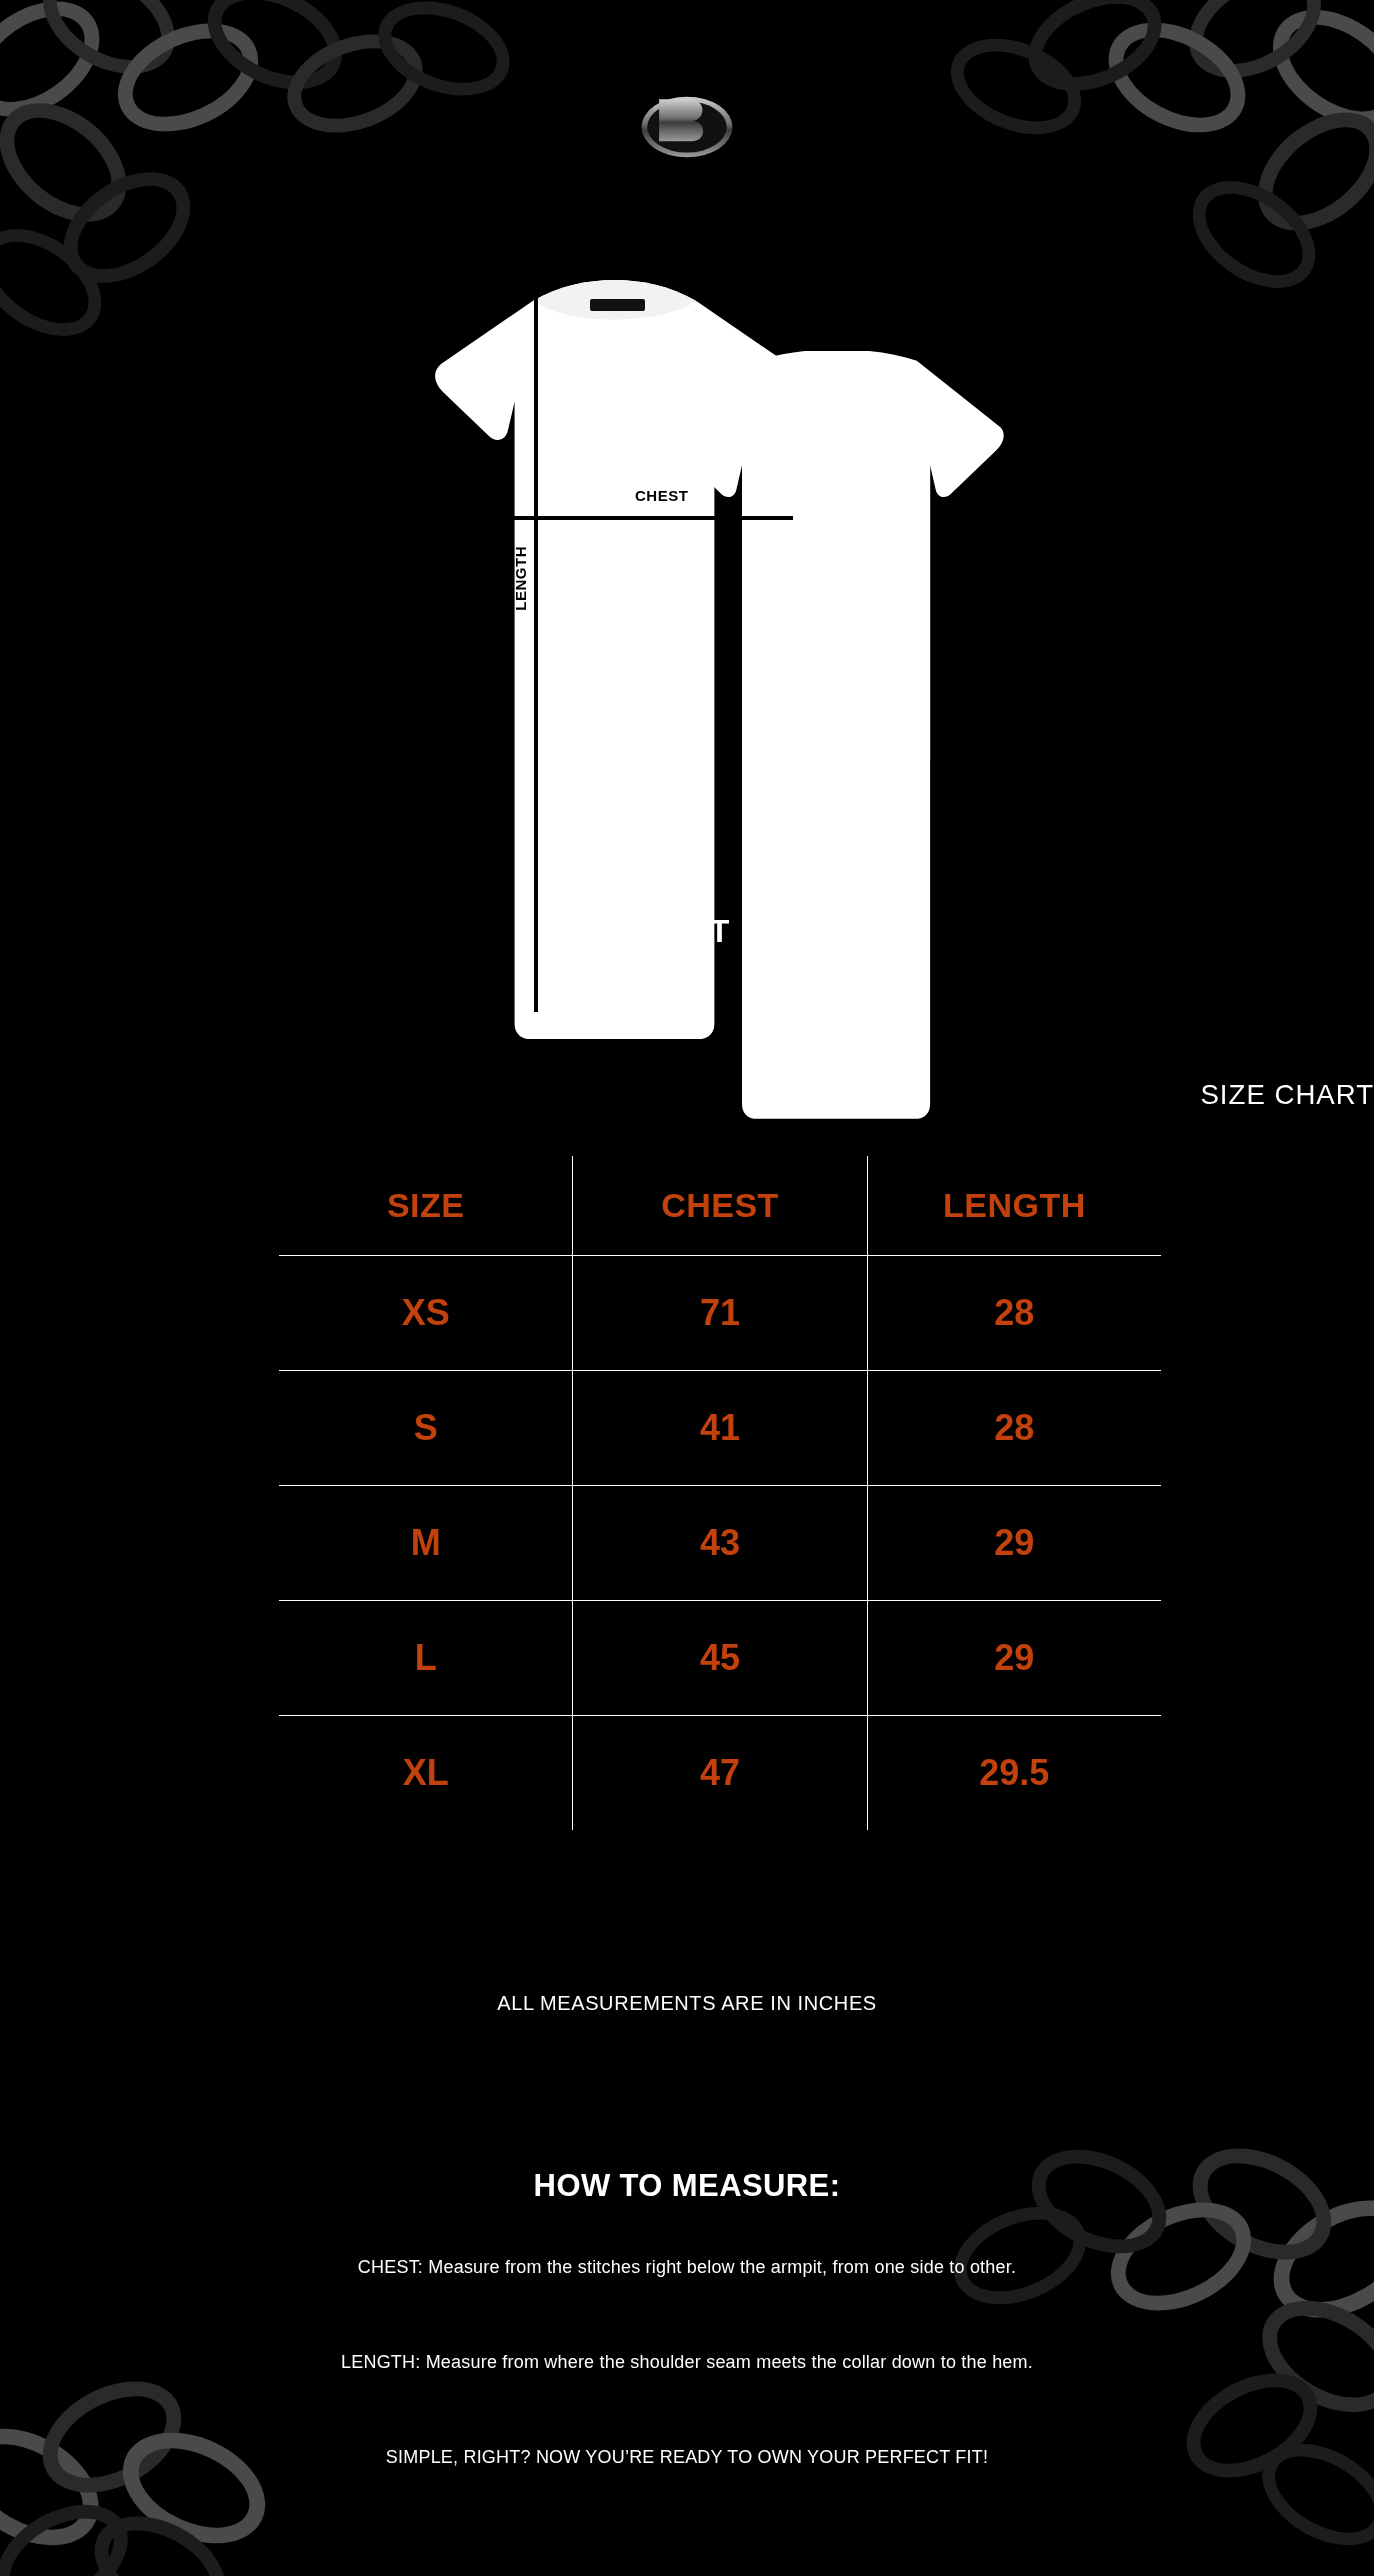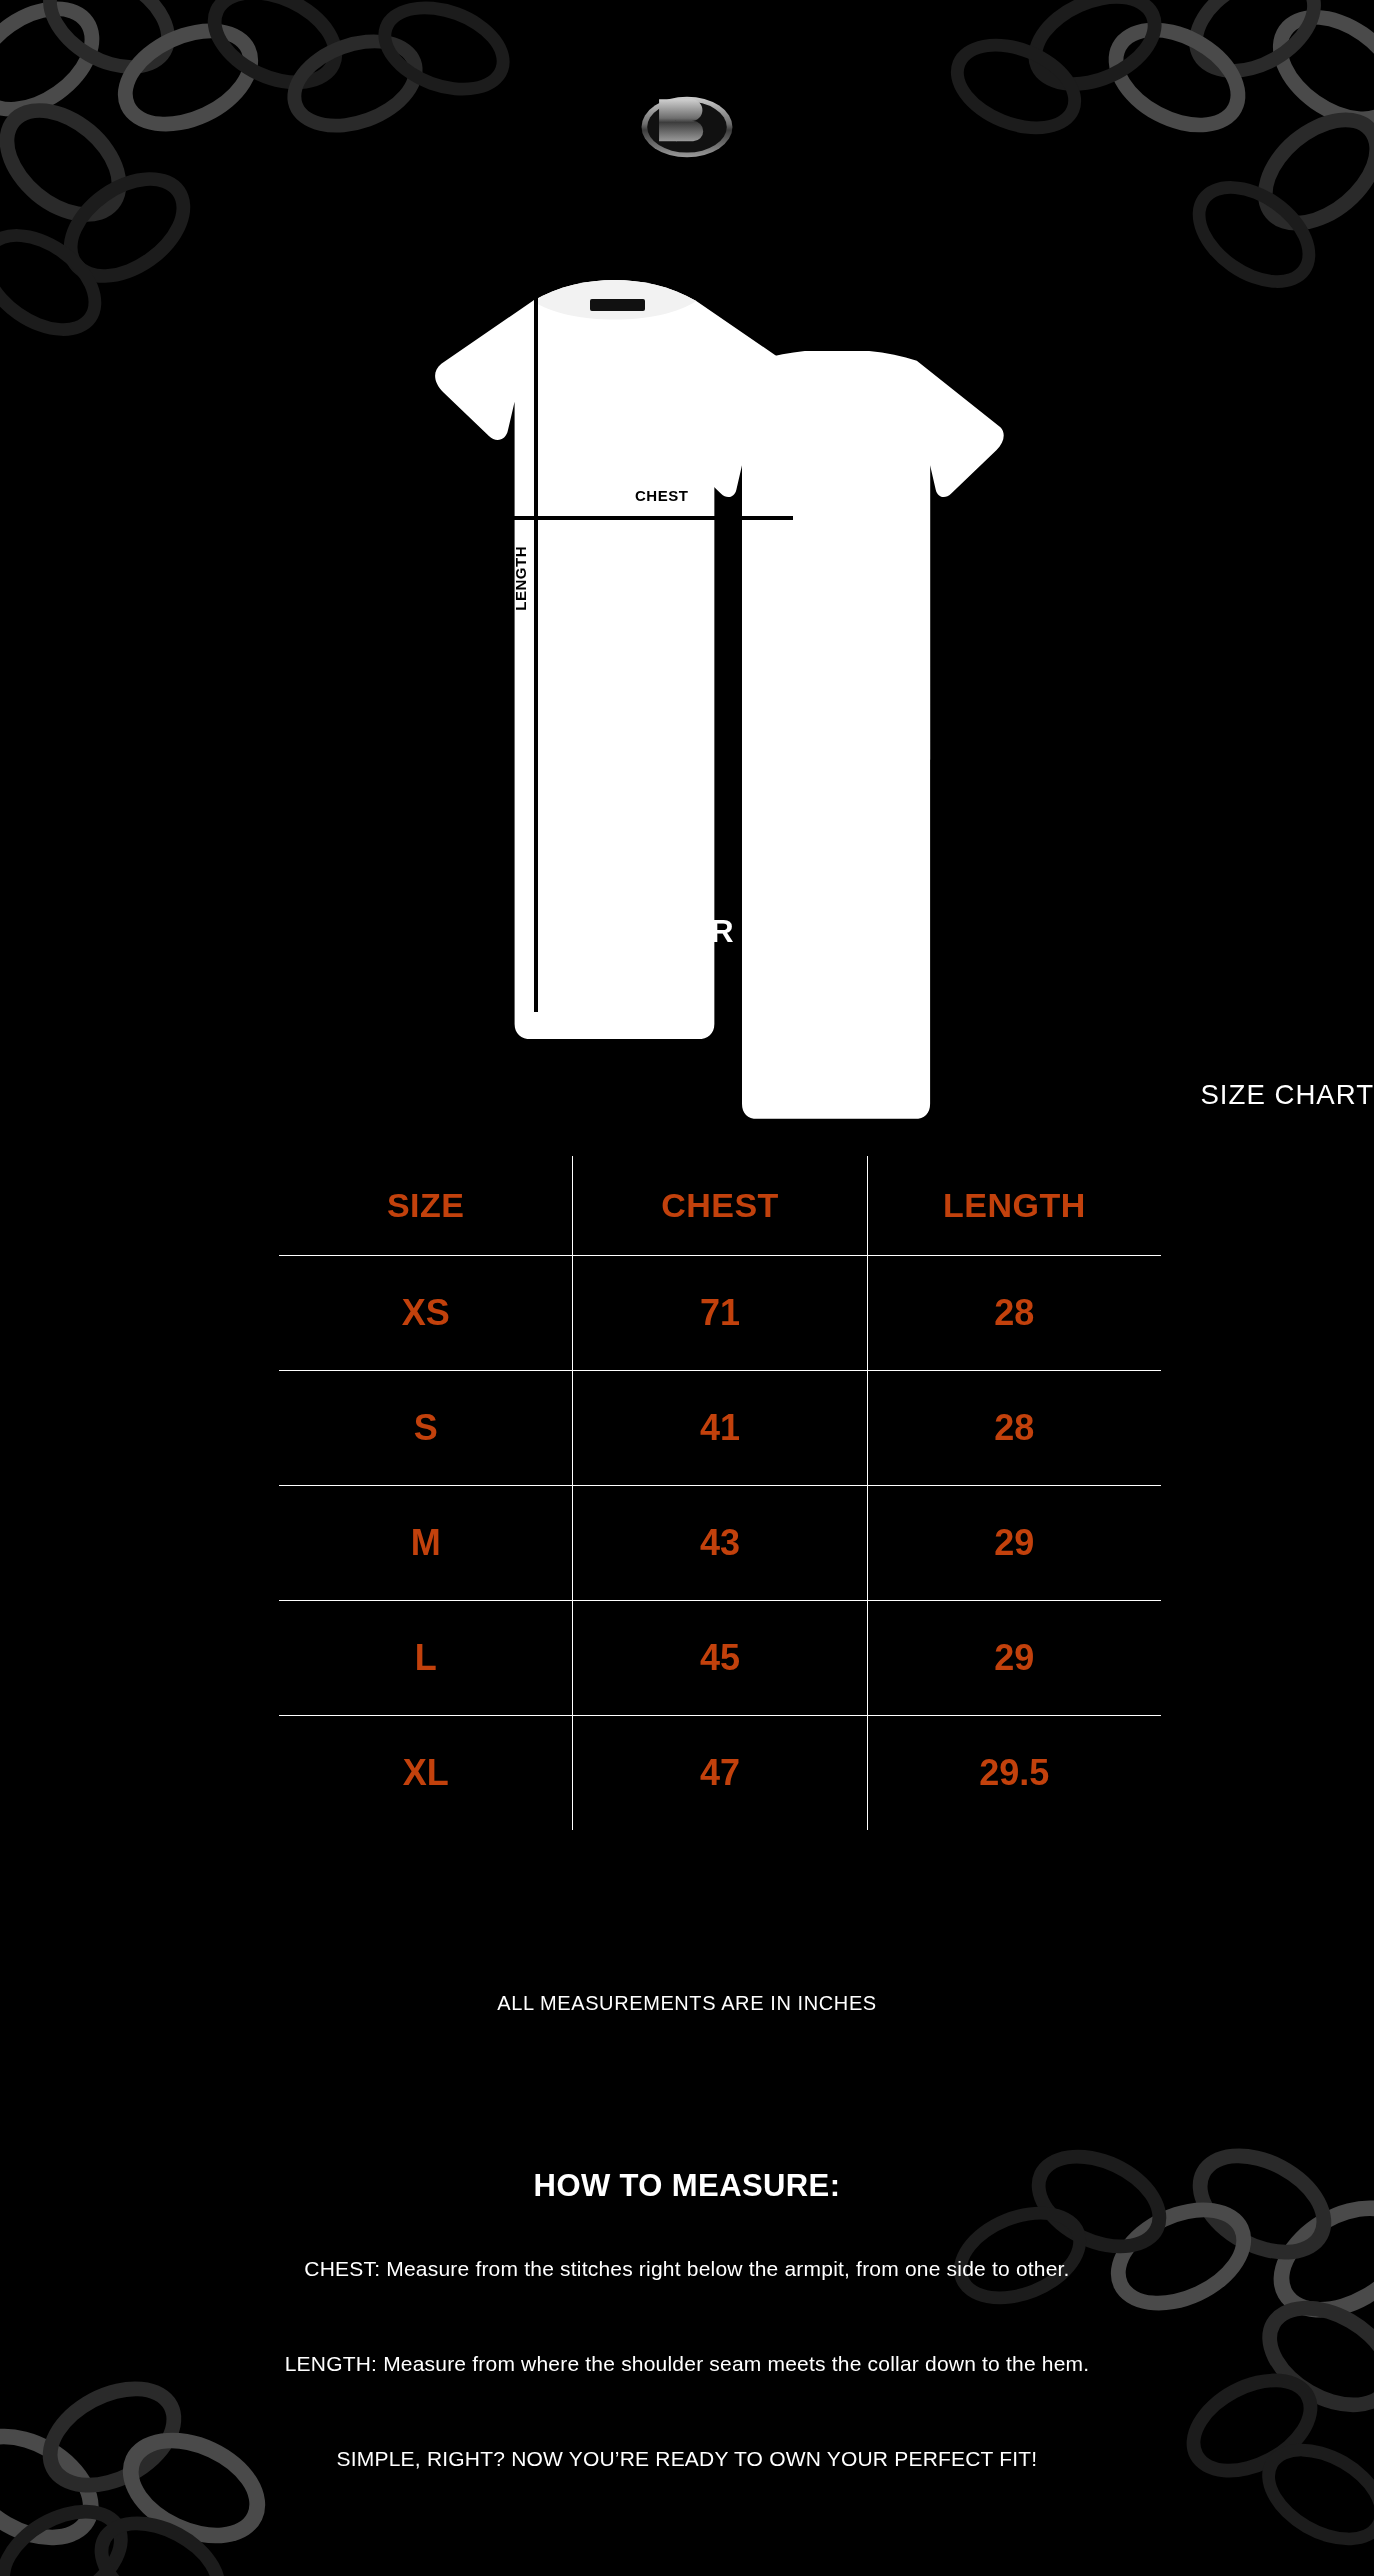--- a/index.html
+++ b/index.html
@@ -156,21 +156,21 @@
     text-align: center;
     font-size: 31px;
     font-weight: 700;
     letter-spacing: 0.4px;
   }
   .howto-block {
     position: absolute;
     left: 0;
     width: 100%;
     text-align: center;
-    font-size: 21px;
+    font-size: 18px;
     line-height: 1.45;
     letter-spacing: 0.2px;
   }
   .howto-1 { top: 2254px; }
   .howto-2 { top: 2349px; }
   .howto-3 { top: 2444px; }
 </style>
 </head>
 <body>
 
@@ -246,21 +246,21 @@
     
     <div class="neck-tag" style="left:164px; top:19px; width:55px; height:12.4px;"></div>
   </div>
 
   <div class="measure-line" style="left:439px; top:274px; width:354px; height:3.8px;"></div>
   <div class="measure-line" style="left:534px; top:43px; width:3.8px; height:727px;"></div>
   <div class="measure-label" style="left:635px; top:245px;">CHEST</div>
   <div class="measure-label vertical" style="left:512px; top:304px;">LENGTH</div>
 </div>
 
-<div class="product-title">YOUR</div>
+<div class="product-title">VEST</div>
 
 <div class="chart-title">SIZE CHART</div>
 
 <div class="size-table-wrap">
   <table class="size-table">
     <thead>
       <tr>
         <th>SIZE</th>
         <th>CHEST</th>
         <th>LENGTH</th>

